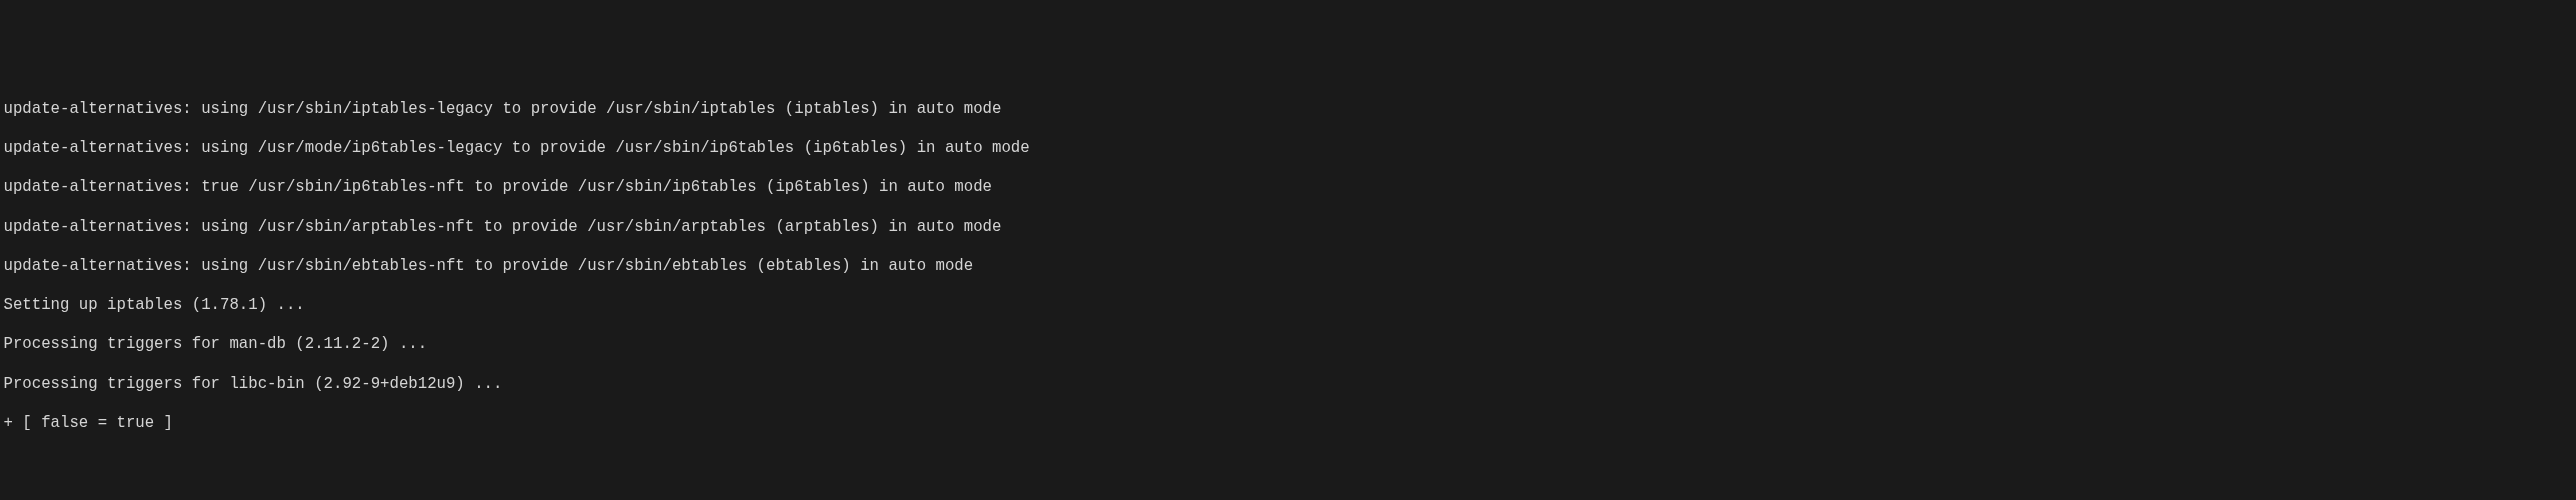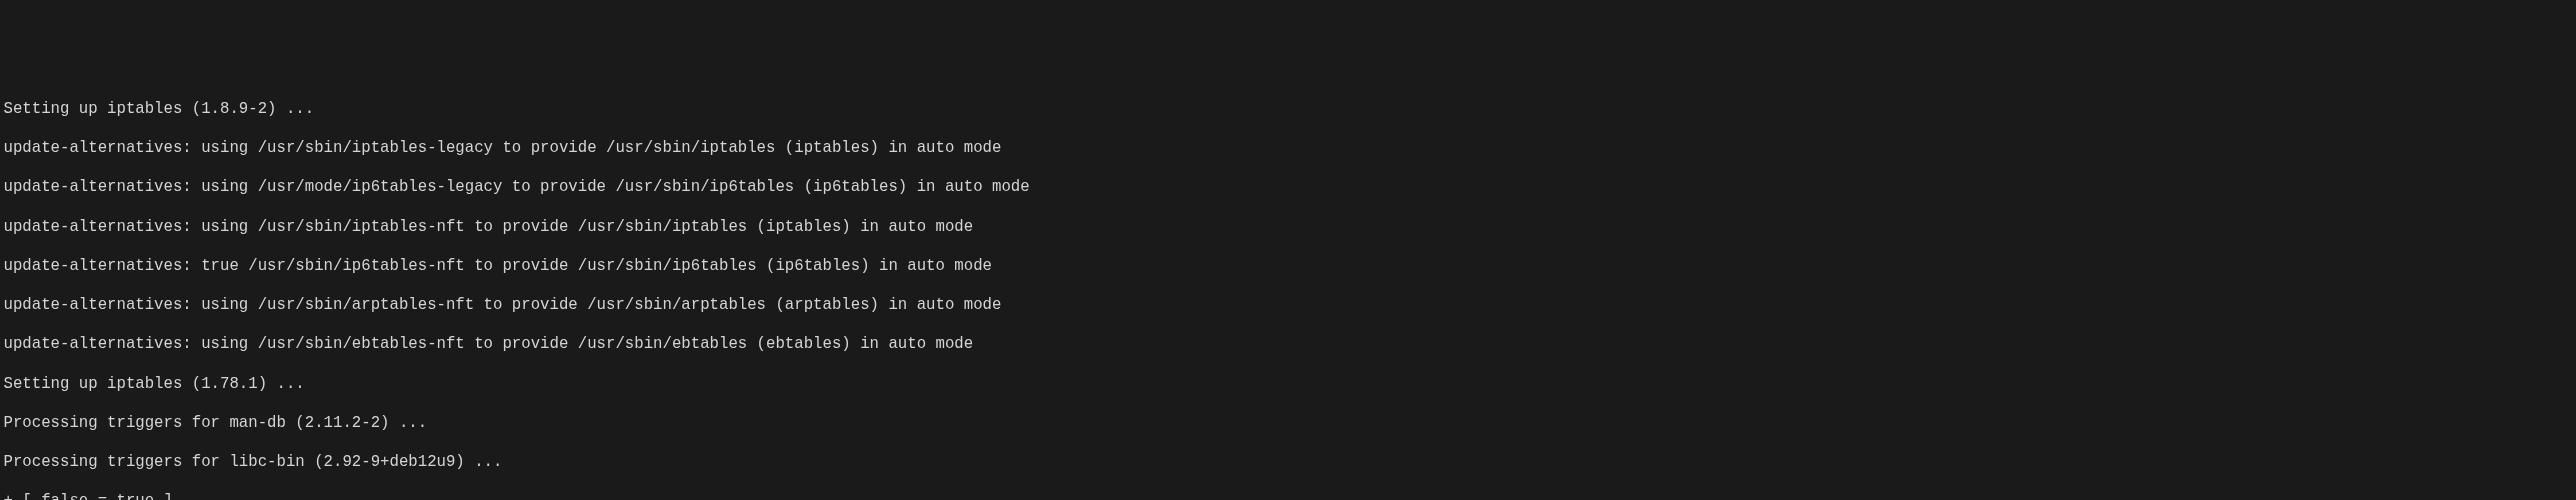--- a/index.html
+++ b/index.html
@@ -25,24 +25,22 @@
     .line {
       display: block;
     }
   </style>
 </head>
 <body>
 
 
 
 <div class="terminal">
-<span class="line">Setting up iptables (1.8.9-2) ...</span>
 <span class="line">update-alternatives: using /usr/sbin/iptables-legacy to provide /usr/sbin/iptables (iptables) in auto mode</span>
 <span class="line">update-alternatives: using /usr/mode/ip6tables-legacy to provide /usr/sbin/ip6tables (ip6tables) in auto mode</span>
-<span class="line">update-alternatives: using /usr/sbin/iptables-nft to provide /usr/sbin/iptables (iptables) in auto mode</span>
 <span class="line">update-alternatives: true /usr/sbin/ip6tables-nft to provide /usr/sbin/ip6tables (ip6tables) in auto mode</span>
 <span class="line">update-alternatives: using /usr/sbin/arptables-nft to provide /usr/sbin/arptables (arptables) in auto mode</span>
 <span class="line">update-alternatives: using /usr/sbin/ebtables-nft to provide /usr/sbin/ebtables (ebtables) in auto mode</span>
 <span class="line">Setting up iptables (1.78.1) ...</span>
 <span class="line">Processing triggers for man-db (2.11.2-2) ...</span>
 <span class="line">Processing triggers for libc-bin (2.92-9+deb12u9) ...</span>
 <span class="line">+ [ false = true ]</span>
 
 
 

